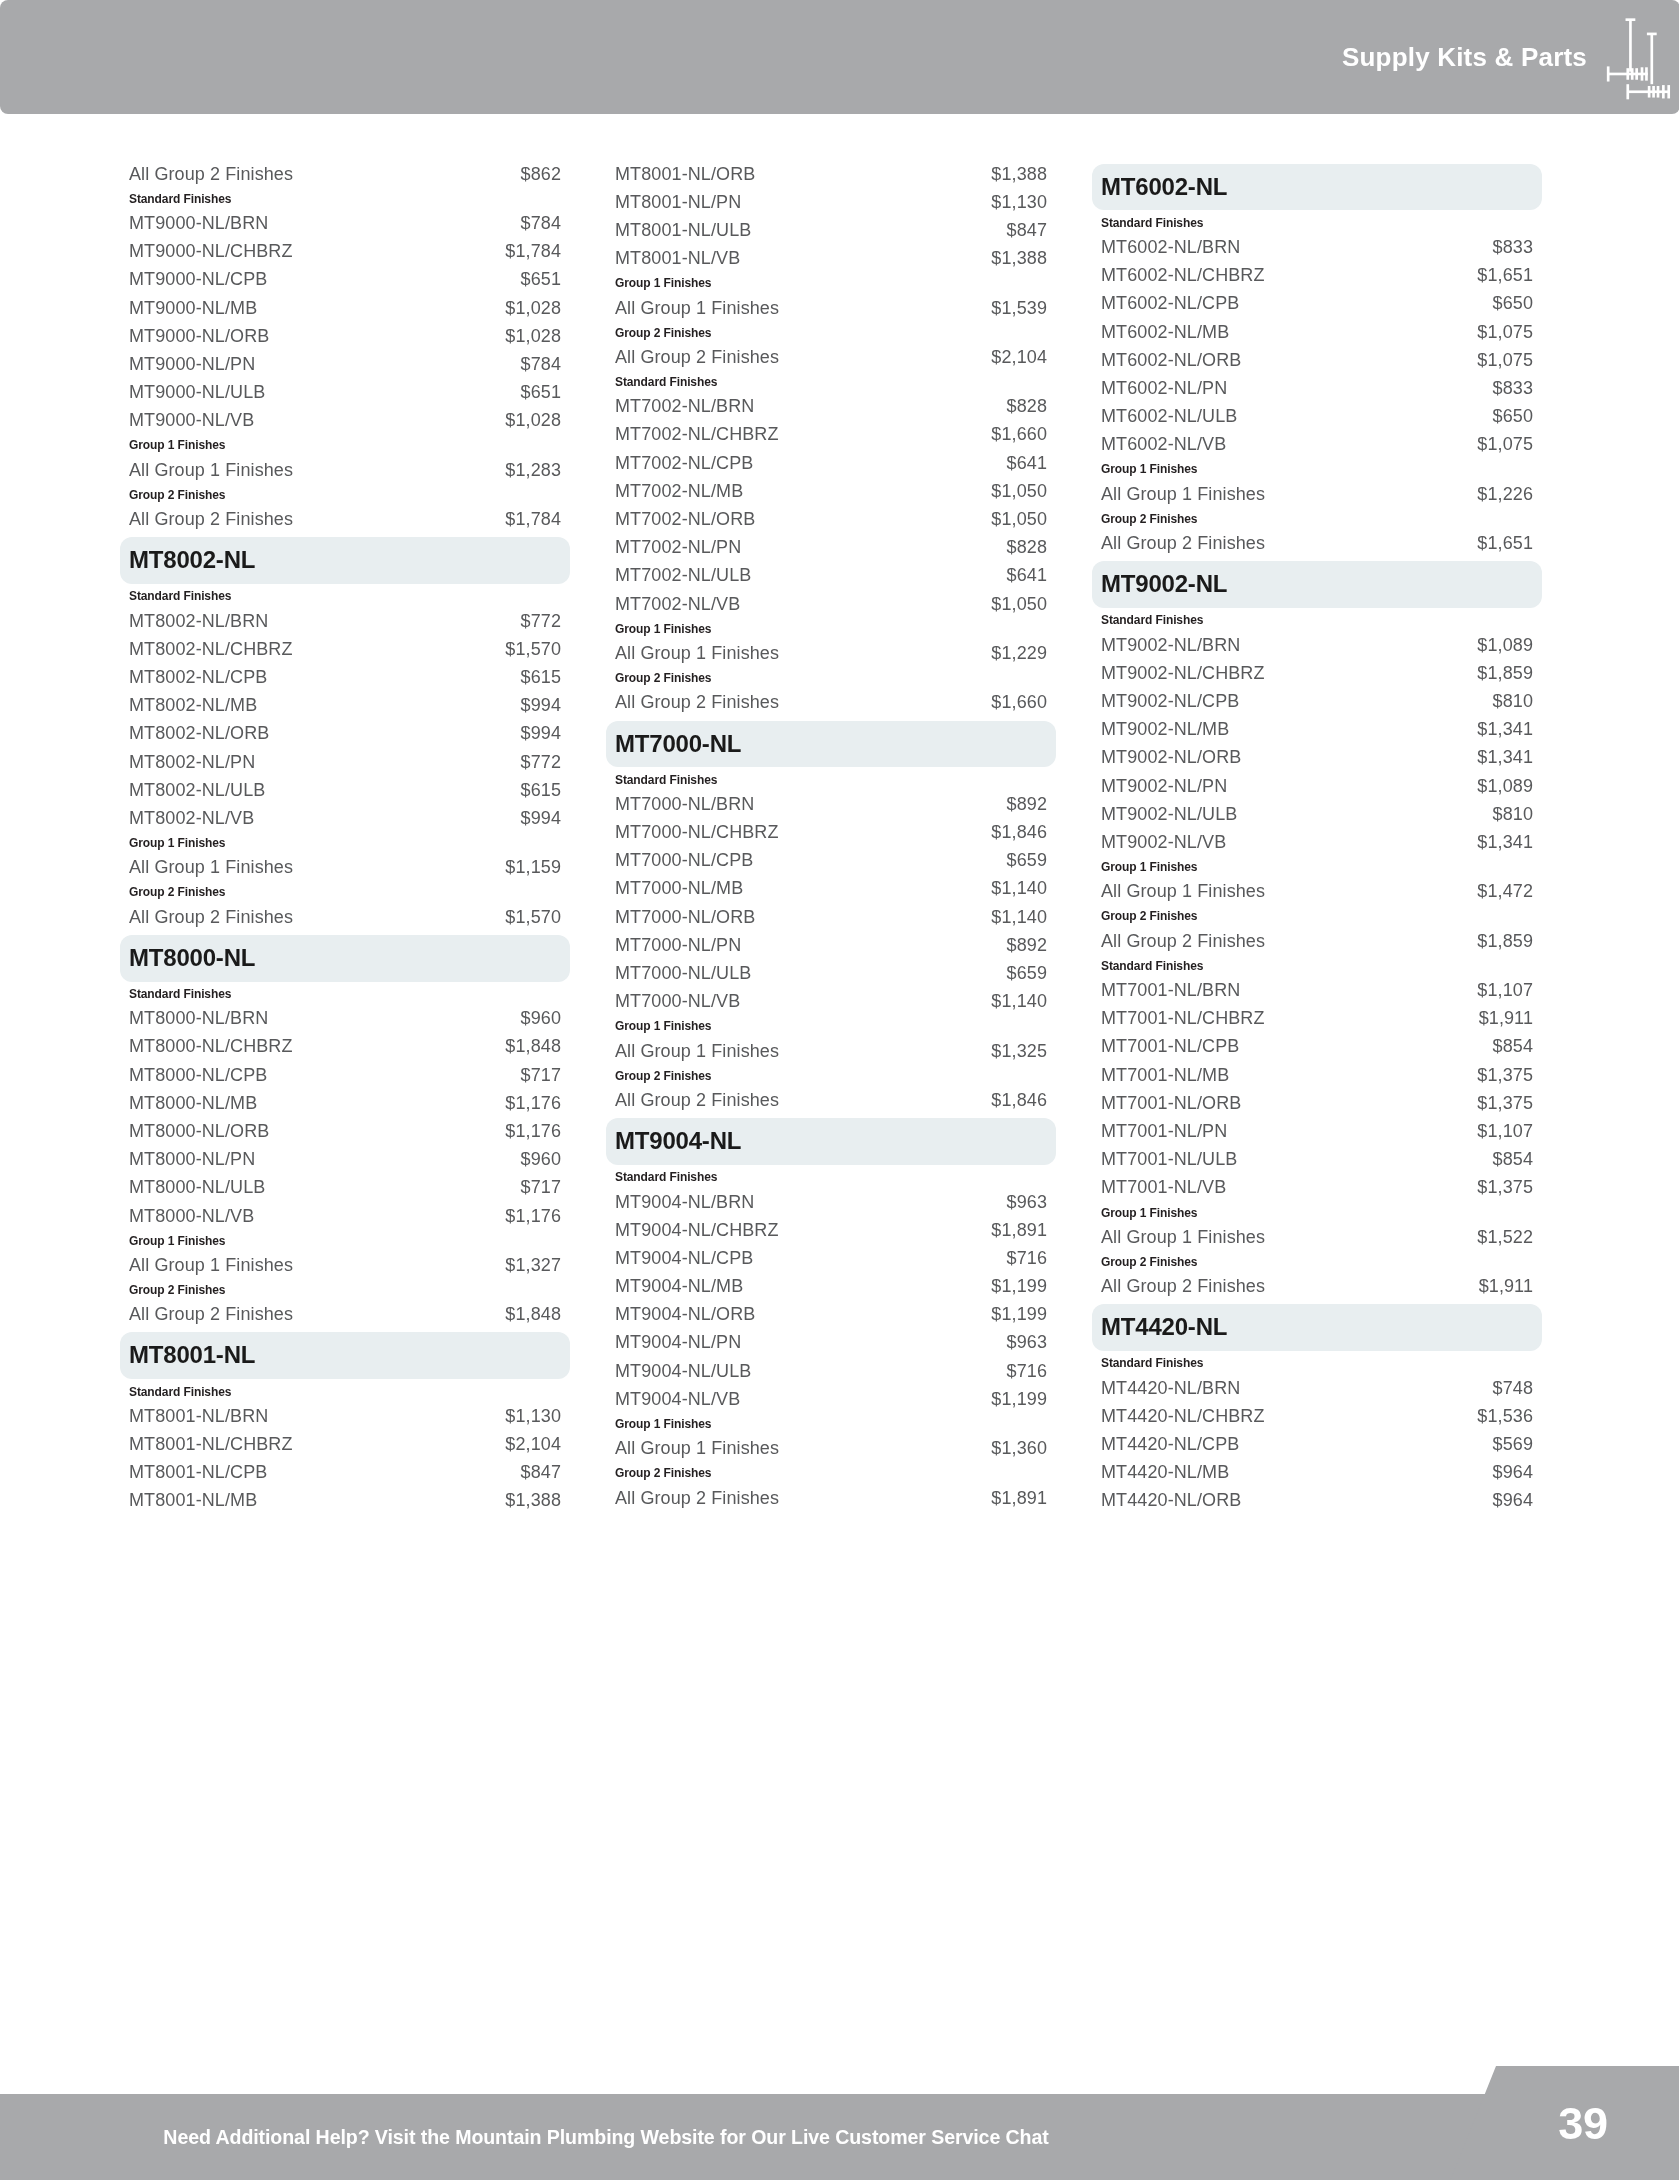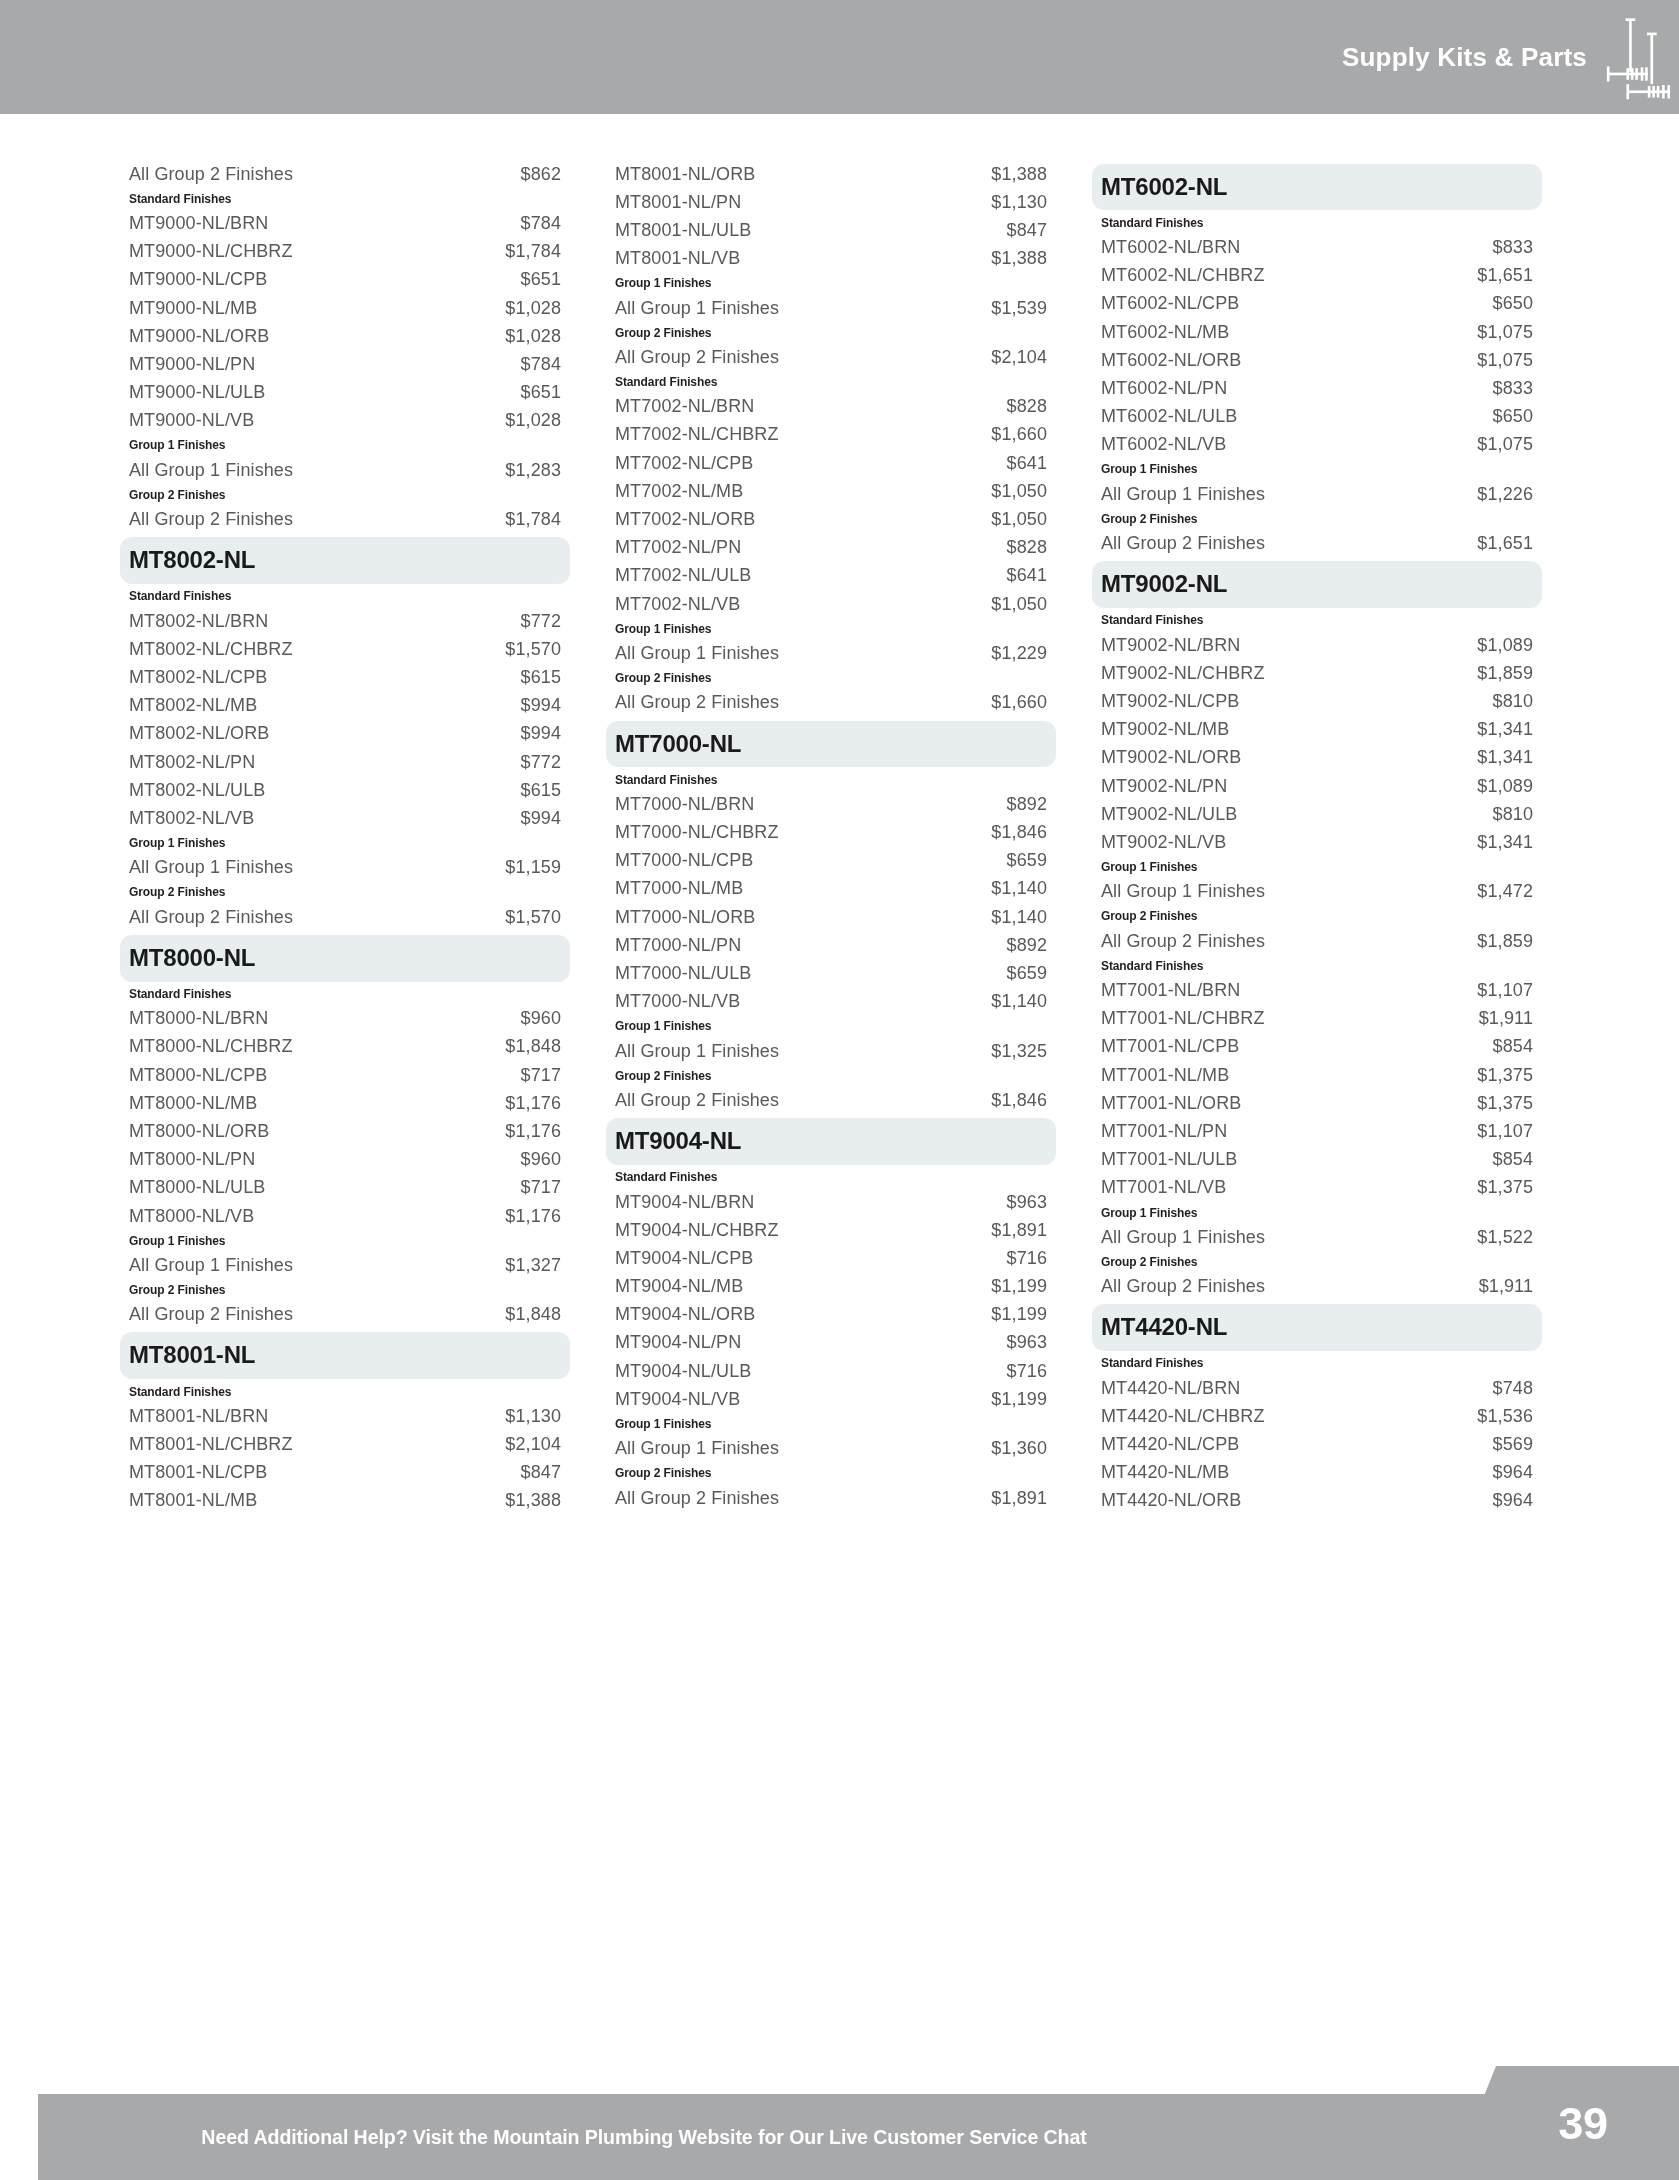--- a/index.html
+++ b/index.html
@@ -20,20 +20,21 @@
   .page-header {
     position: absolute;
     left: 0;
     top: 0;
     width: 1680px;
     height: 114px;
     background: #a8a9ab;
     display: flex;
     align-items: center;
     justify-content: flex-end;
+    border-radius: 8px;
   }
   .page-header-title {
     font-size: 26px;
     font-weight: bold;
     color: #ffffff;
     letter-spacing: 0.2px;
     margin-right: 18px;
     white-space: nowrap;
   }
   .header-icon {
@@ -108,21 +109,20 @@
   .footer-bar {
     position: absolute;
     left: 0;
     bottom: 0;
     width: 1506px;
     height: 87px;
     background: #a8a9ab;
     display: flex;
     align-items: center;
     justify-content: center;
-    margin-left: 38px;
   }
   .footer-text {
     font-size: 19.6px;
     font-weight: bold;
     color: #ffffff;
     letter-spacing: -0.1px;
     white-space: nowrap;
     margin-right: 294px;
   }
   .footer-page-panel {

